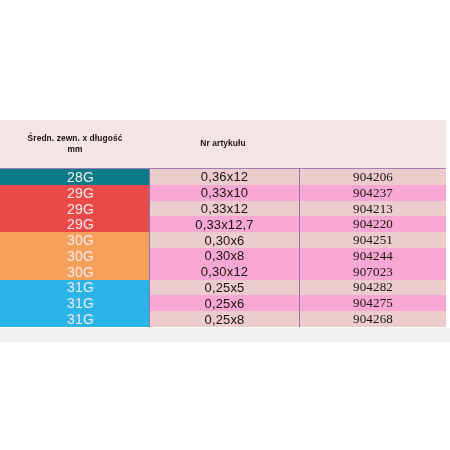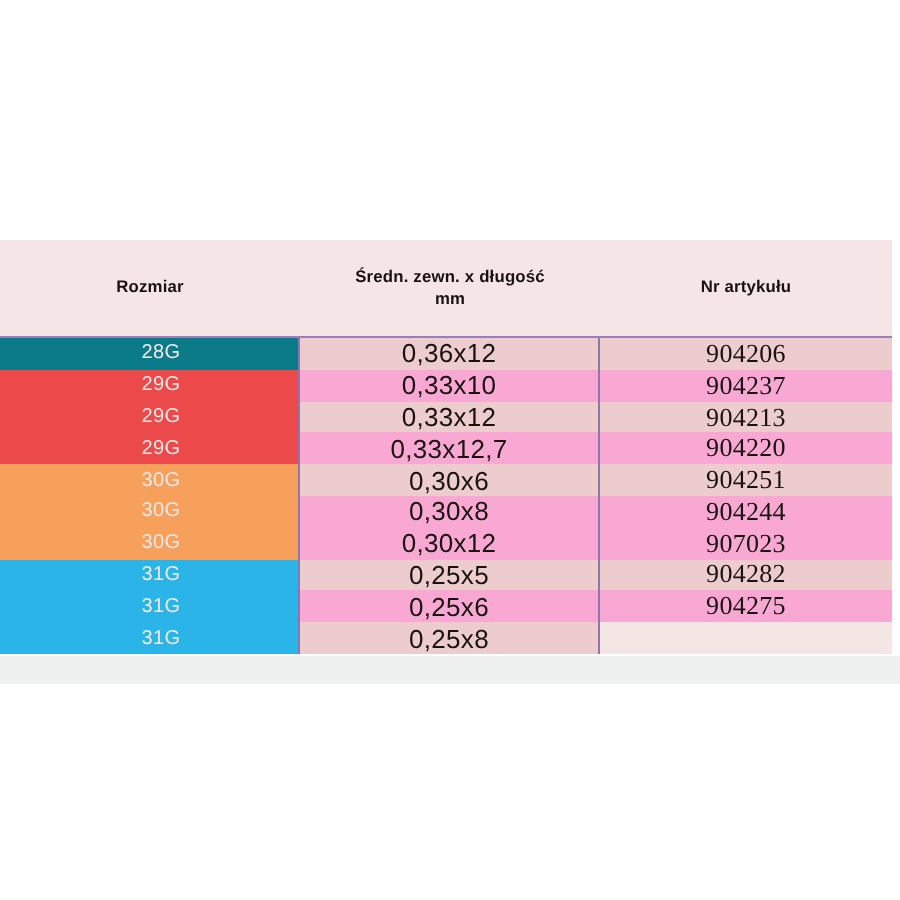--- a/index.html
+++ b/index.html
@@ -66,21 +66,21 @@
     height: 15.8px;
   }
 
   .cell-gauge {
     width: 150px;
     box-sizing: border-box;
     display: flex;
     align-items: center;
     justify-content: center;
     padding-right: 6px;
-    font-size: 10px;
+    font-size: 14px;
     font-weight: normal;
     color: #f4eaea;
     letter-spacing: 0.2px;
     padding-left: 18px;
   }
 
   .cell-dim, .cell-art {
     box-sizing: border-box;
     display: flex;
     align-items: center;
@@ -115,23 +115,20 @@
   }
 </style>
 </head>
 <body>
 
 <div id="page">
 
   <div id="spec-table">
 
     <div class="thead">
-      <div class="th c1">
-        <span>Rozmiar</span>
-      </div>
       <div class="th c2">
         <span>
           <span>Średn. zewn. x długość</span><br>
           <span>mm</span>
         </span>
       </div>
       <div class="th c3">
         <span>Nr artykułu</span>
       </div>
     </div>
@@ -180,20 +177,21 @@
           <div class="cell-art">904282</div>
         </div>
         <div class="trow alt-b">
           <div class="cell-gauge" style="background: rgb(43, 180, 232);">31G</div>
           <div class="cell-dim">0,25x6</div>
           <div class="cell-art">904275</div>
         </div>
         <div class="trow alt-a">
           <div class="cell-gauge" style="background: rgb(43, 180, 232);">31G</div>
           <div class="cell-dim">0,25x8</div>
+          <div class="cell-art">904268</div>
         </div>
       </div>
 
   </div>
 
   <div id="footer-strip"></div>
 
 </div>
 
 </body></html>

